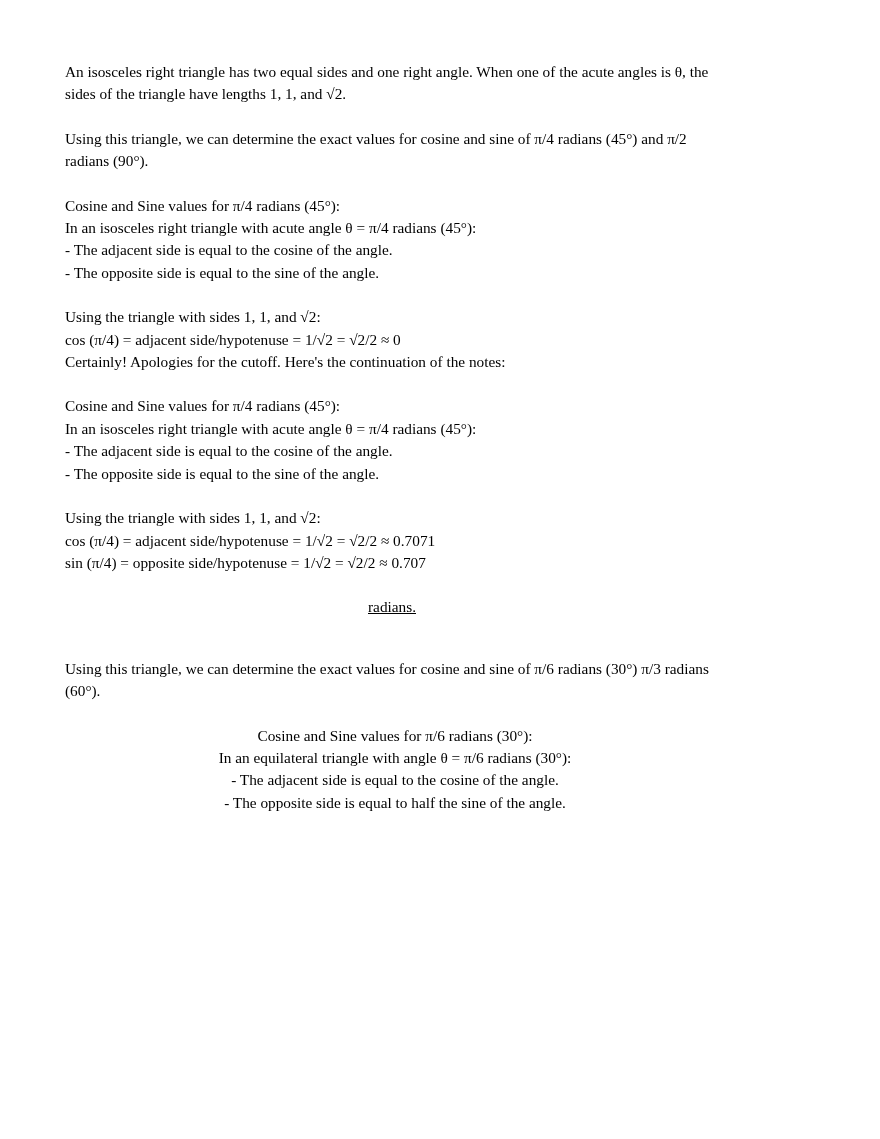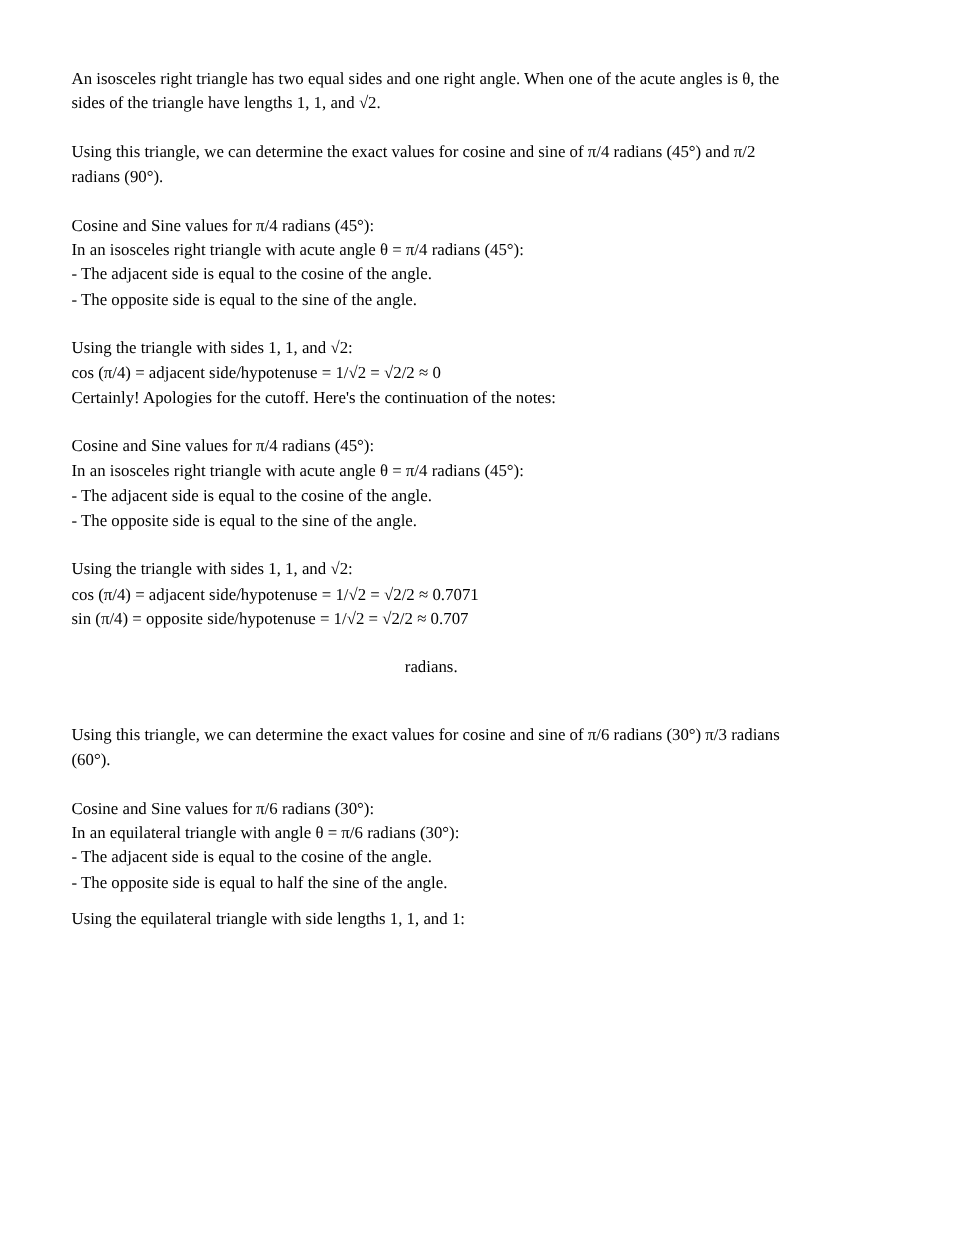--- a/index.html
+++ b/index.html
@@ -20,22 +20,22 @@
     font-family: "Liberation Serif", "DejaVu Serif", serif;
     font-size: 15.3px;
     line-height: 22.4px;
     color: #000000;
   }
   .para {
     margin: 0 0 22px 0;
     white-space: pre-wrap;
   }
   .gap-xl { margin-bottom: 39px; }
-  .gap-sm { margin-bottom: 11px; }
-  .indent-radians { margin-left: 303px; }
+  .gap-sm { margin-bottom: 11px; text-align: center; }
+  .indent-radians { margin-left: 303px; text-decoration: underline; }
 </style>
 </head>
 <body>
 
 <main class="page">
   <p class="para">An isosceles right triangle has two equal sides and one right angle. When one of the acute angles is θ, the
 sides of the triangle have lengths 1, 1, and √2.</p>
   <p class="para">Using this triangle, we can determine the exact values for cosine and sine of π/4 radians (45°) and π/2
 radians (90°).</p>
   <p class="para">Cosine and Sine values for π/4 radians (45°):
@@ -52,14 +52,13 @@
   <p class="para">Using the triangle with sides 1, 1, and √2:
 cos (π/4) = adjacent side/hypotenuse = 1/√2 = √2/2 ≈ 0.7071
 sin (π/4) = opposite side/hypotenuse = 1/√2 = √2/2 ≈ 0.707</p>
   <p class="para gap-xl indent-radians">radians.</p>
   <p class="para">Using this triangle, we can determine the exact values for cosine and sine of π/6 radians (30°) π/3 radians
 (60°).</p>
   <p class="para gap-sm">Cosine and Sine values for π/6 radians (30°):
 In an equilateral triangle with angle θ = π/6 radians (30°):
 - The adjacent side is equal to the cosine of the angle.
 - The opposite side is equal to half the sine of the angle.</p>
-  <p class="para gap-sm">Using the equilateral triangle with side lengths 1, 1, and 1:</p>
 </main>
 
 </body></html>

